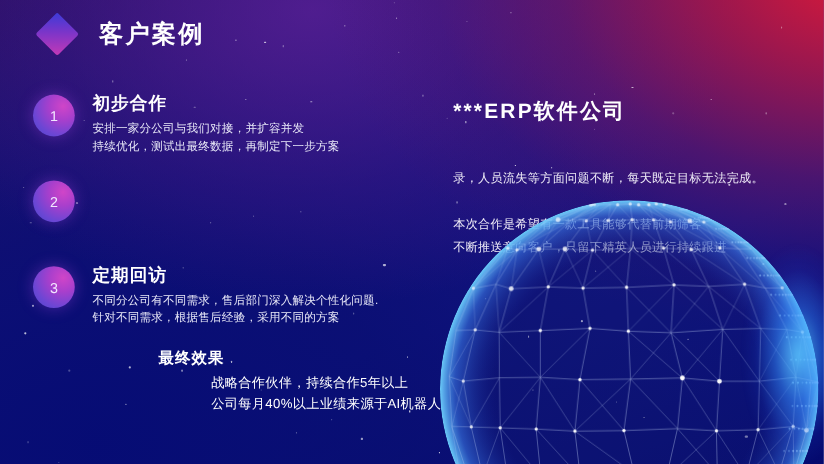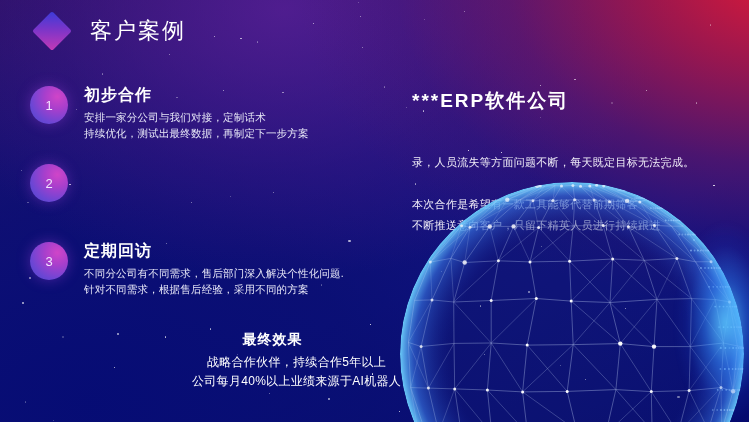--- a/index.html
+++ b/index.html
@@ -36,21 +36,21 @@
     width: 28px; height: 28px;
     margin-left: 38px;
     transform: rotate(45deg);
     background: linear-gradient(135deg, #3b3bd8 0%, #7a35c9 45%, #c439b6 100%);
     border-radius: 2px;
     flex: none;
   }
   .header-title {
     margin-left: 24px;
     font-size: 22px;
-    font-weight: normal;
+    font-weight: bold;
     color: #ffffff;
     letter-spacing: 2px;
     line-height: 1;
   }
 
   
   .steps {
     position: absolute; left: 0; top: 84px;
     width: 400px;
   }
@@ -87,21 +87,21 @@
     font-size: 10.5px;
     color: #e8e8f8;
     line-height: 1.55;
     letter-spacing: 0.2px;
     white-space: nowrap;
   }
 
   
   .final {
     position: absolute;
-    left: 144px; top: 331px; text-align: center;
+    left: 144px; top: 317px;
   }
   .final-title {
     font-size: 14px; font-weight: bold; color: #ffffff;
     letter-spacing: 1px; margin-bottom: 4px;
   }
   .final-line {
     font-size: 12px; color: #ffffff;
     line-height: 1.6; letter-spacing: 0.3px;
     white-space: nowrap;
     margin-left: 48px;
@@ -225,21 +225,21 @@
   </div>
 
   <div class="steps">
 
     <div class="step">
       <div class="badge">
         <span class="badge-num">1</span>
       </div>
       <div class="step-body">
         <div class="step-title">初步合作</div>
-        <div class="step-line">安排一家分公司与我们对接，定制话术</div>
+        <div class="step-line">安排一家分公司与我们对接，并扩容并发</div>
         <div class="step-line">持续优化，测试出最终数据，再制定下一步方案</div>
       </div>
     </div>
 
     <div class="step">
       <div class="badge">
         <span class="badge-num">2</span>
       </div>
     </div>
 

